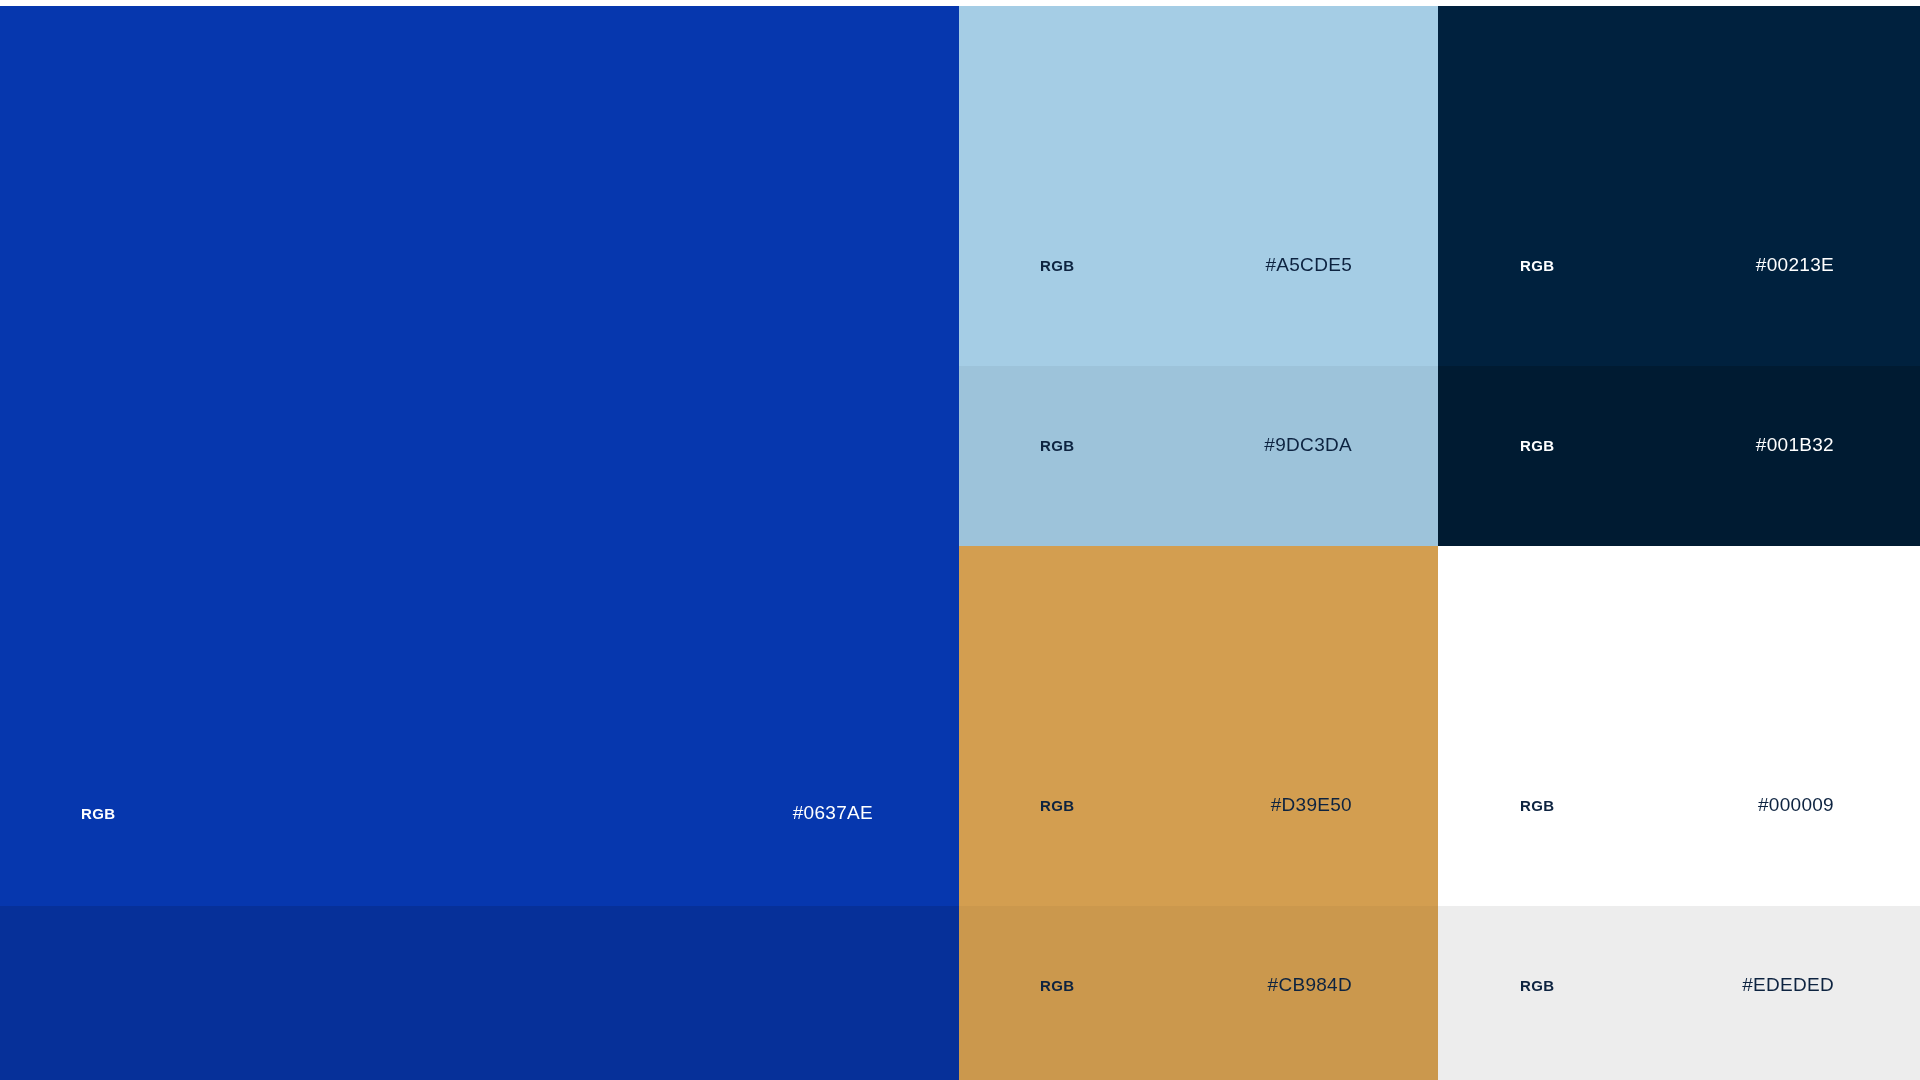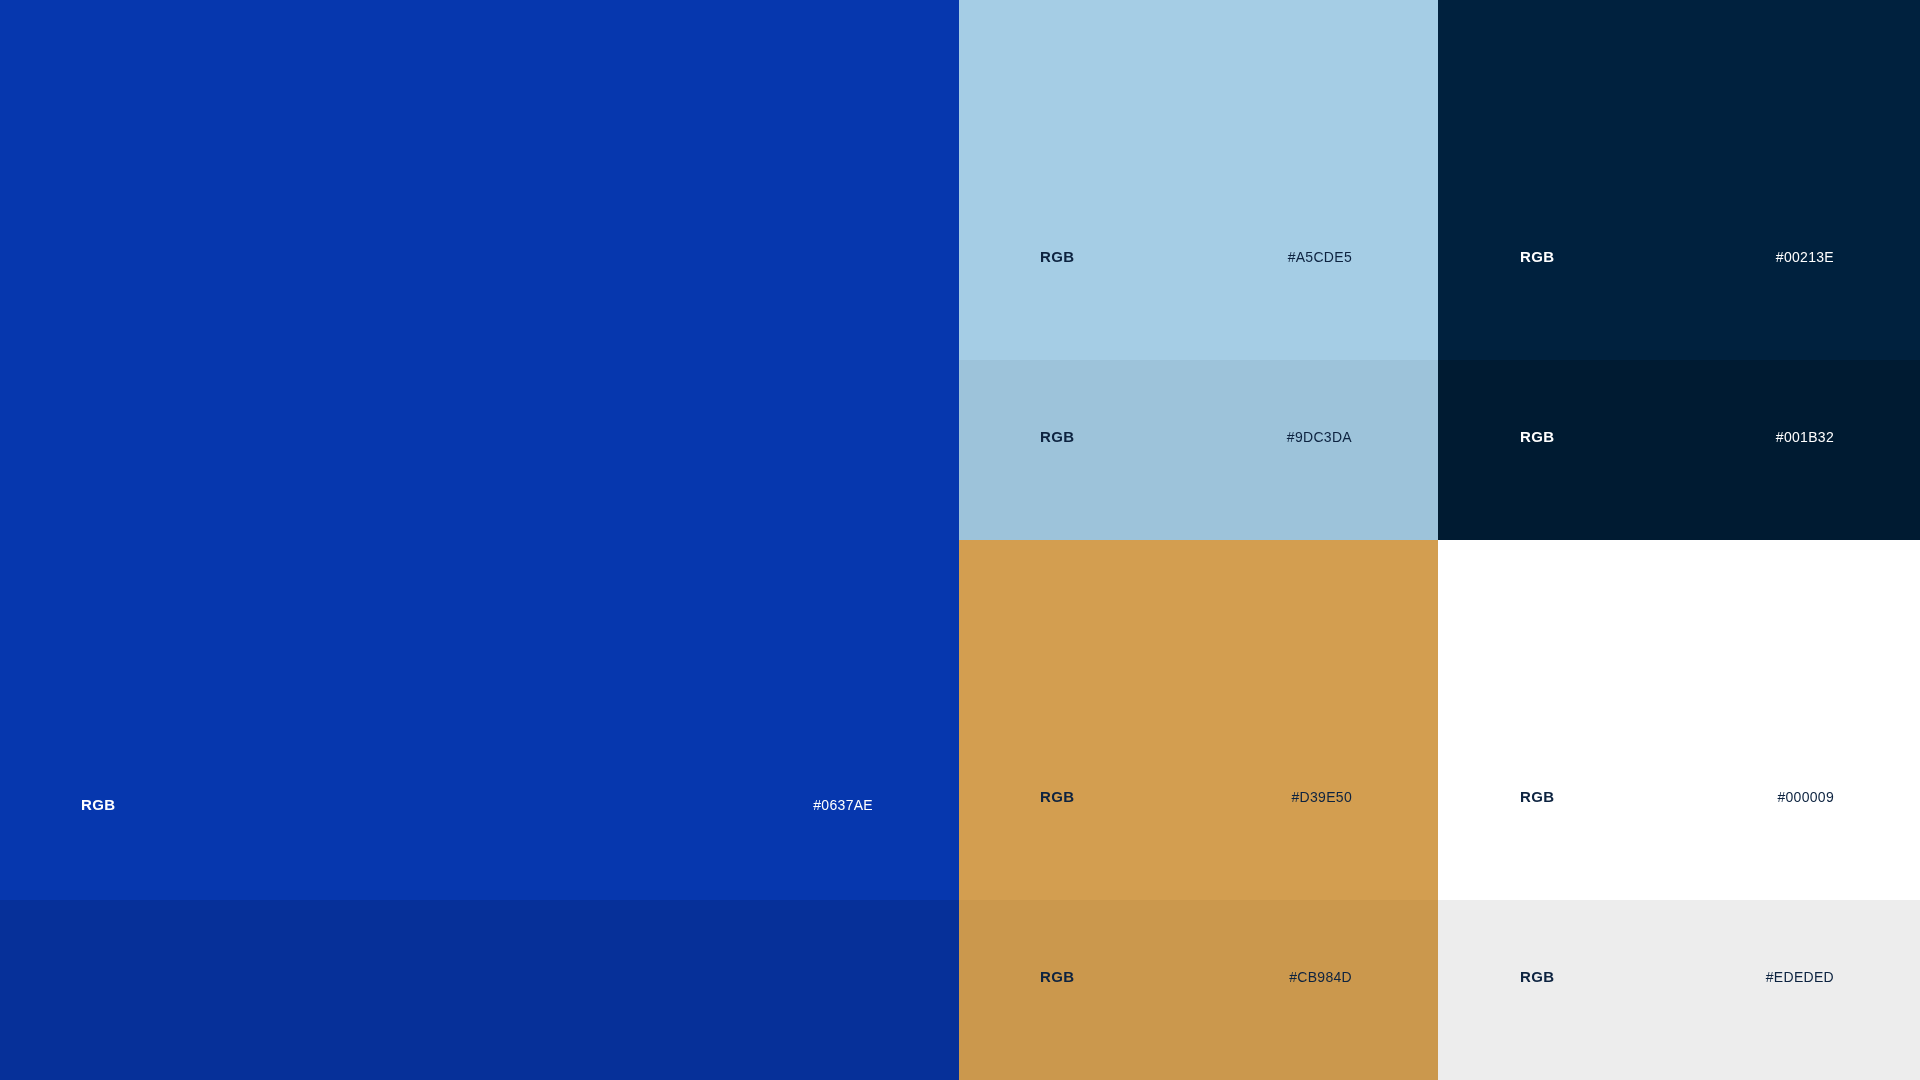--- a/index.html
+++ b/index.html
@@ -15,21 +15,21 @@
 
   #palette-board {
     position: relative;
     width: 1920px;
     height: 1080px;
   }
 
   
   .palette-column {
     position: absolute;
-    top: 0;
+    top: 6px;
     height: 784px;
   }
 
   
   .swatch {
     position: absolute;
     left: 0;
     width: 100%;
     overflow: hidden;
   }
@@ -45,21 +45,21 @@
   }
 
   .swatch-model {
     font-size: 15px;
     font-weight: 700;
     letter-spacing: 0.4px;
     white-space: nowrap;
   }
 
   .swatch-hex {
-    font-size: 14px;
+    font-size: 19px;
     font-weight: 400;
     letter-spacing: 0.3px;
     white-space: nowrap;
   }
 
   
   .on-dark  .swatch-model,
   .on-dark  .swatch-hex  { color: #ffffff; }
 
   .on-light .swatch-model,

